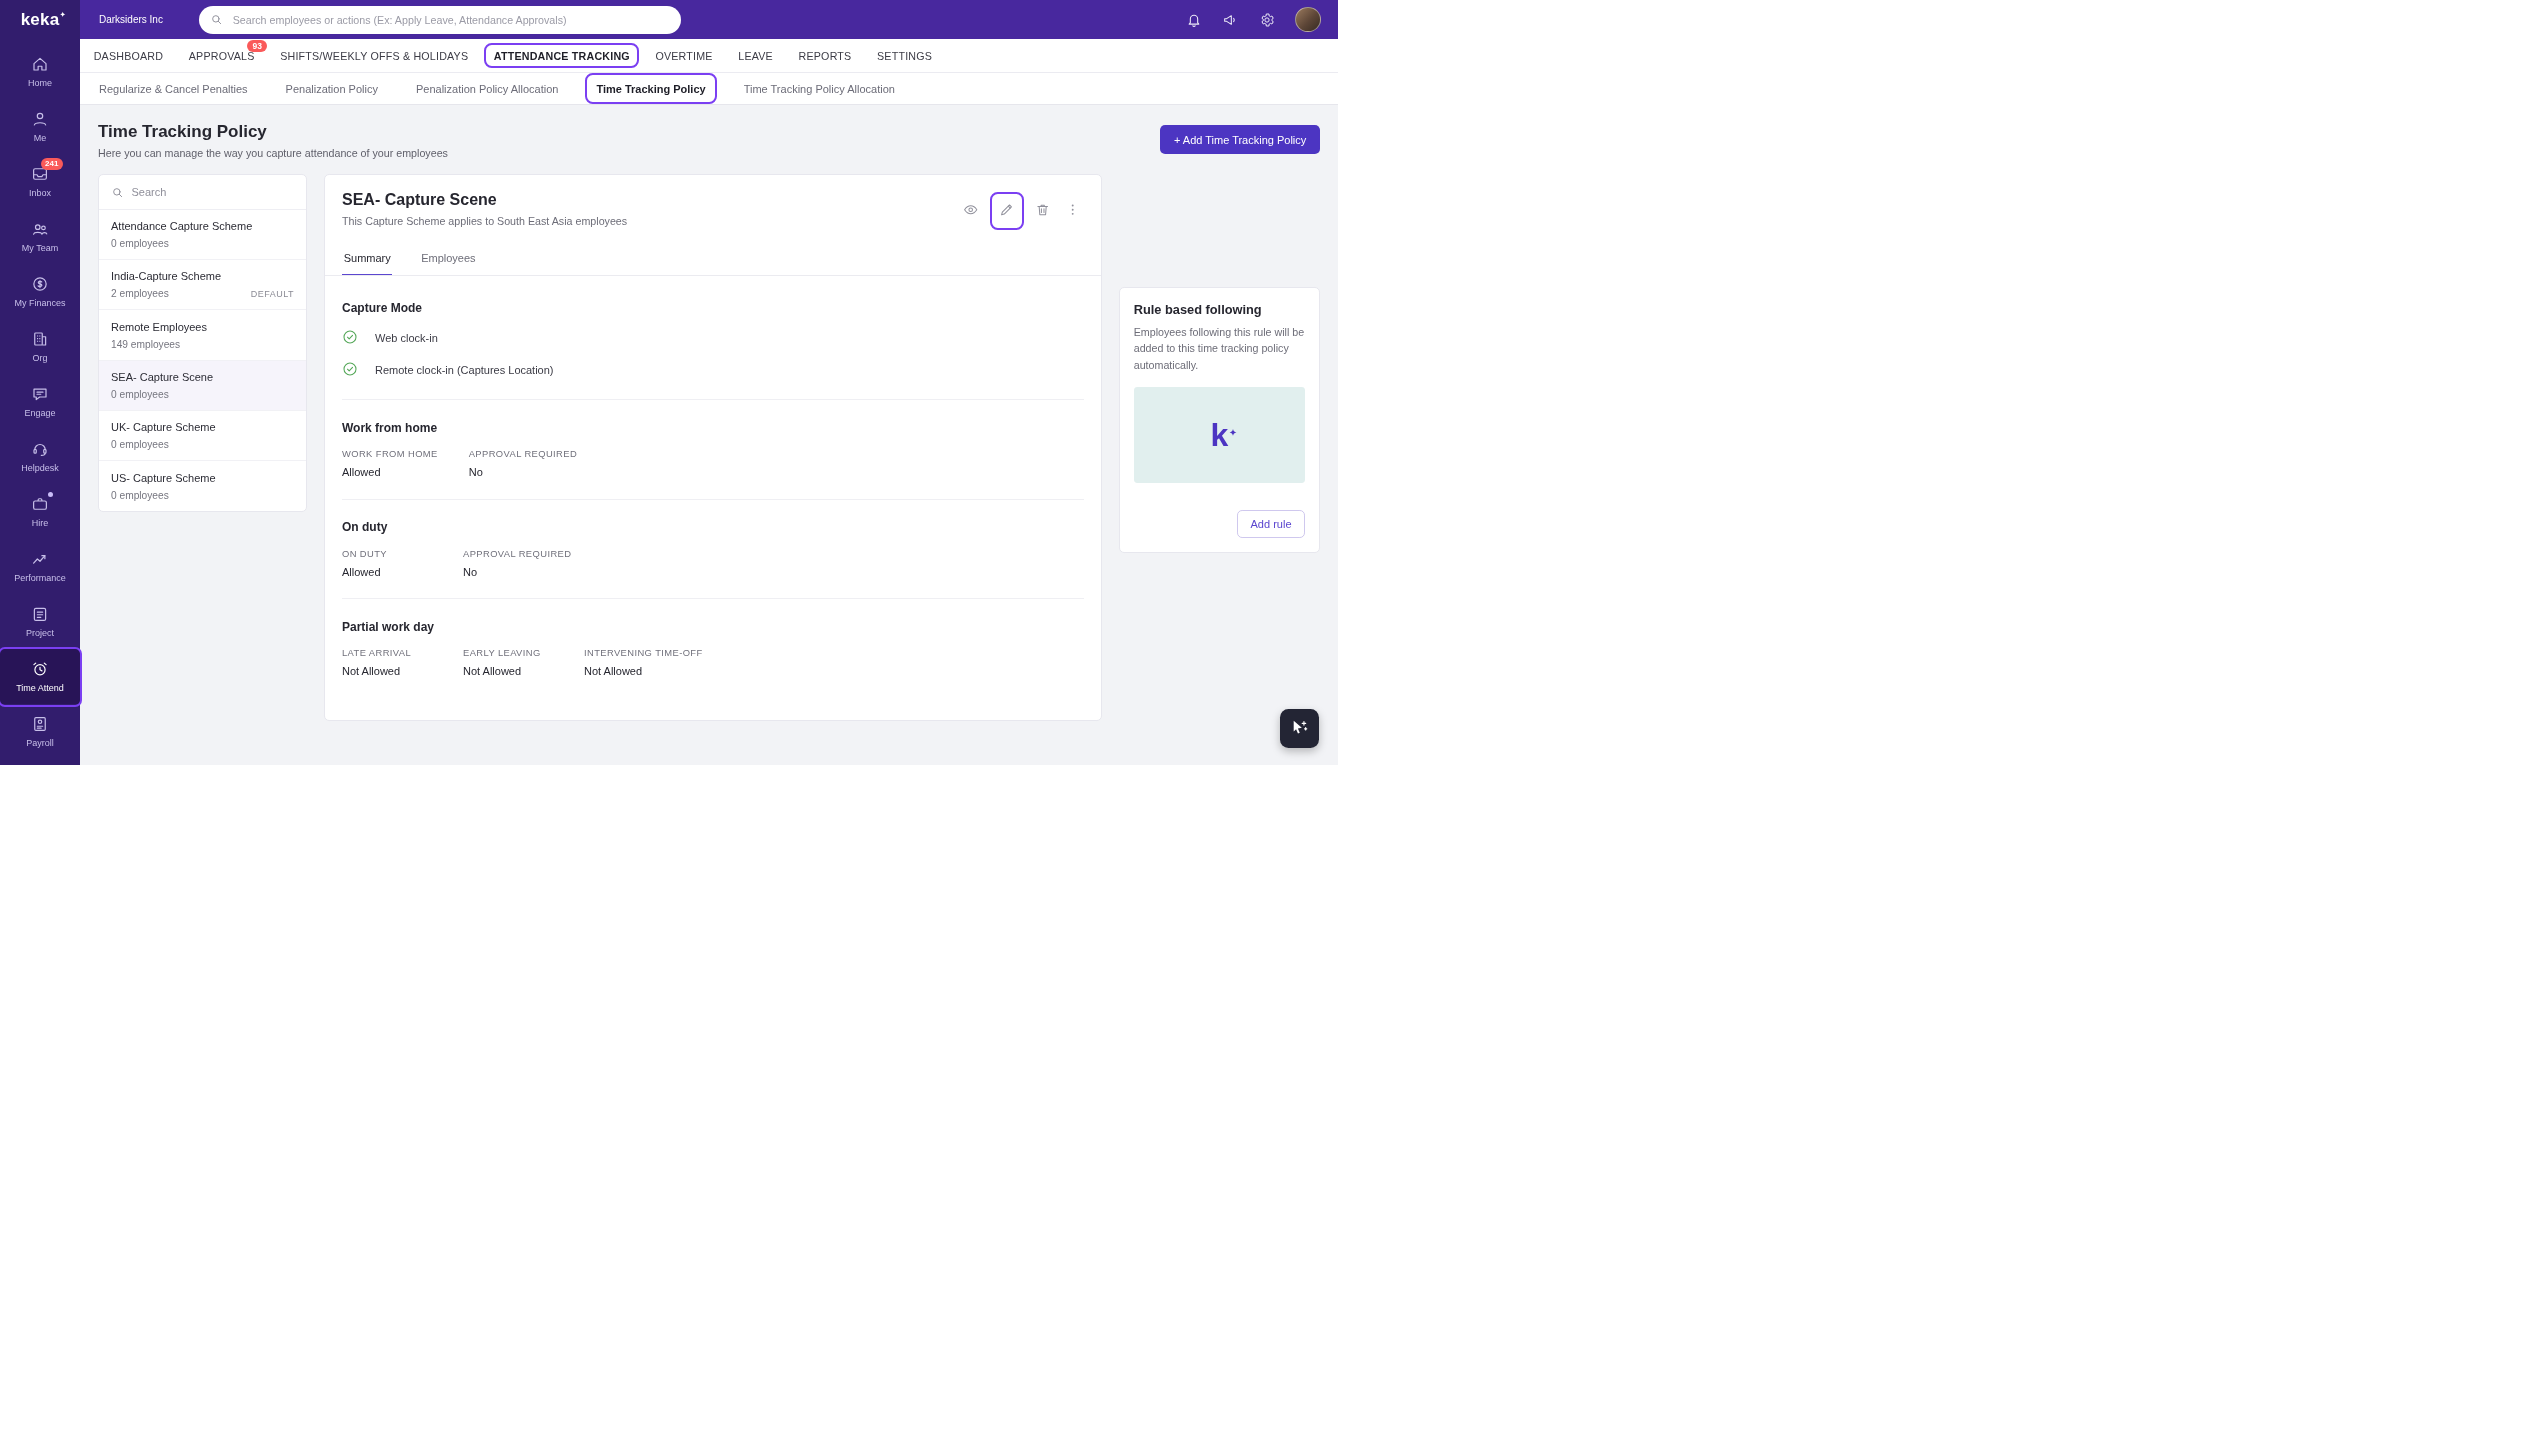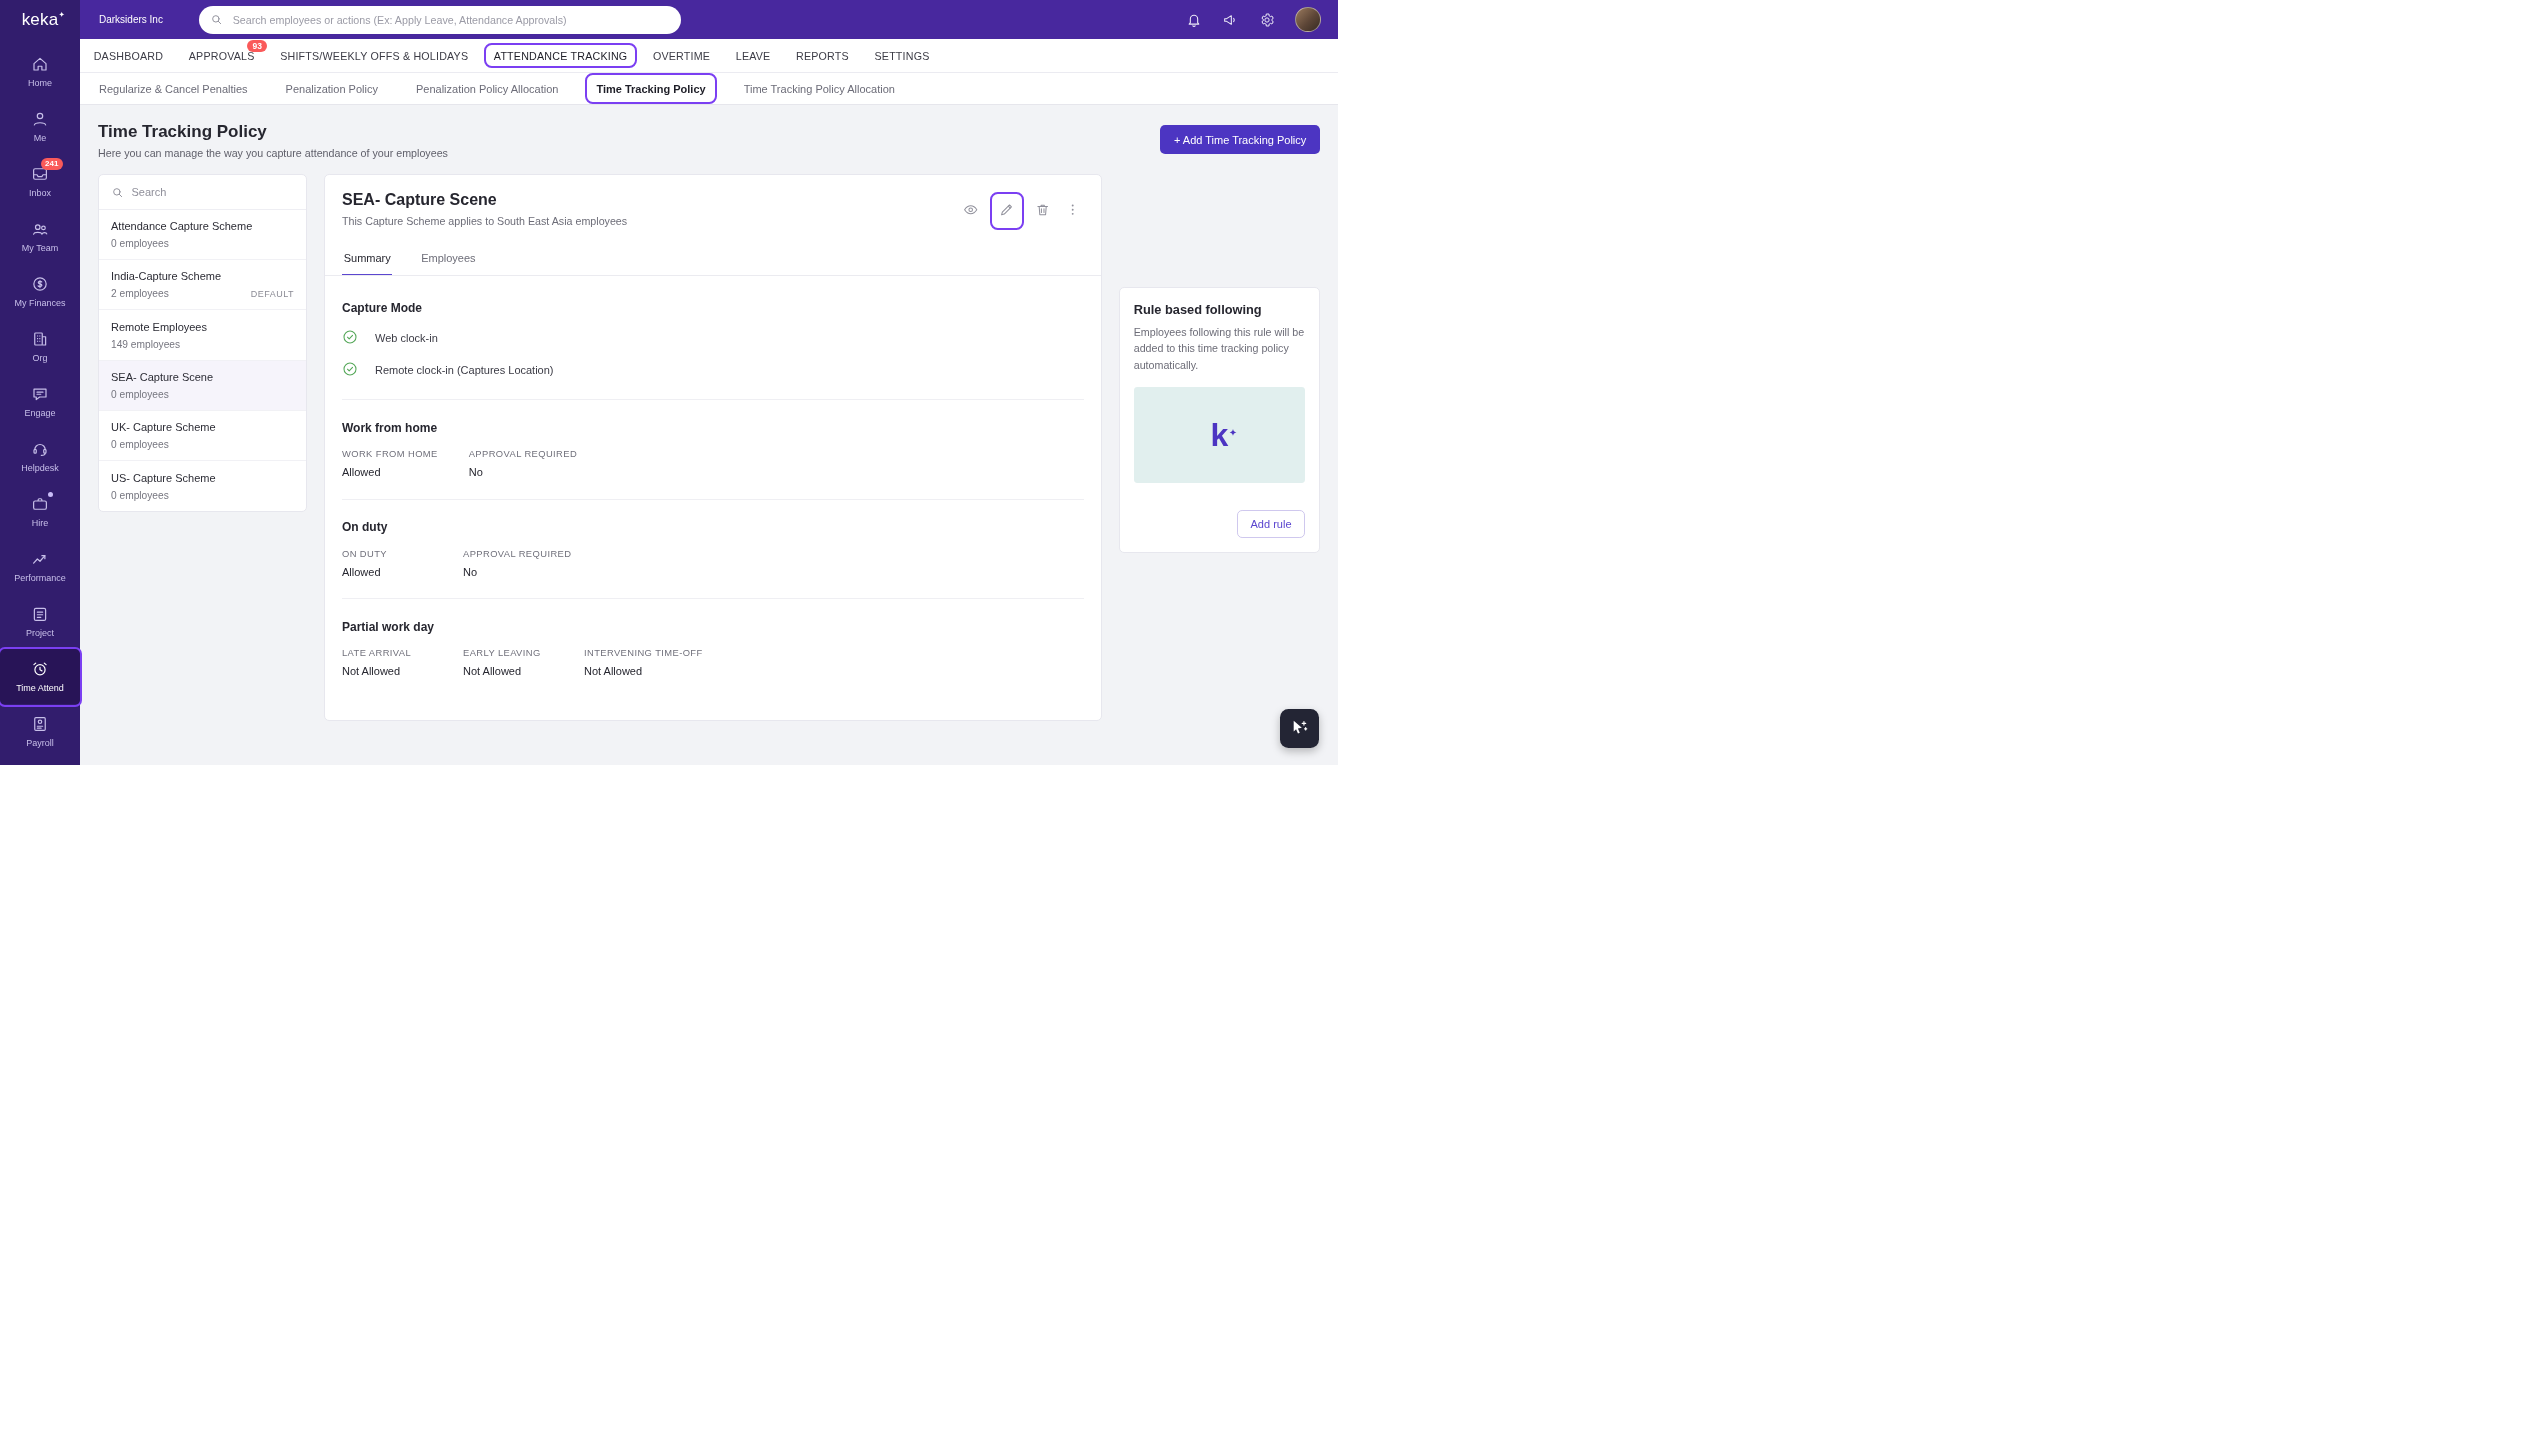--- a/index.html
+++ b/index.html
@@ -14,21 +14,21 @@
     --text-mid:#6a6a75;
     --border:#e7e7ee;
     --bg:#f2f3f6;
   }
   body{font-family:"Liberation Sans",sans-serif;background:#fff}
   .app{position:relative;width:1338px;height:765px;background:var(--bg);overflow:hidden}
 
   
   .topbar{position:absolute;top:0;left:0;right:0;height:39px;background:var(--topbar);display:flex;align-items:center;z-index:30}
   .logo-block{width:80px;height:39px;background:var(--sidebar);display:flex;align-items:center;justify-content:center;flex:none}
-  .logo-text{position:relative;color:#fff;font-size:17px;font-weight:normal;letter-spacing:0.2px}
+  .logo-text{position:relative;color:#fff;font-size:17px;font-weight:bold;letter-spacing:0.2px}
   .logo-spark{position:absolute;top:-4.3px;right:-8.5px;color:#fff}
   .company{color:#fff;font-size:10px;margin-left:19px;white-space:nowrap}
   .top-search{margin-left:36px;width:482px;height:28px;background:#fff;border-radius:14.5px;display:flex;align-items:center;padding:0 11px;gap:10px}
   .top-search input{border:0;outline:0;flex:1;font-size:10.7px;color:#333;background:transparent;font-family:inherit}
   .top-search input::placeholder{color:#9b9ba6}
   .muted-icon{color:#8f8f9a;display:flex}
   .top-actions{margin-left:auto;display:flex;align-items:center;gap:20.5px;padding-right:17px;color:#eceaf8}
   .top-icon{display:flex;cursor:pointer}
   .avatar{width:25.6px;height:25.6px;border-radius:50%;background:linear-gradient(135deg,#9a7a5e 0%,#5d4637 55%,#352a22 100%);border:0.9px solid rgba(255,255,255,.45);cursor:pointer}
 
@@ -44,21 +44,21 @@
   
   .ring{position:absolute;border:2.6px solid var(--highlight);border-radius:7.7px;pointer-events:none;z-index:6}
   .nav2-item .ring{inset:-6.8px -9.4px}
   .nav3-item .ring{inset:-9.4px -11px}
   .side-item .ring{inset:-2.6px -1.7px;border-radius:6.8px}
 
   
   .main{position:absolute;top:39px;left:80px;right:0;bottom:0;overflow:hidden;background:var(--bg)}
   .nav2{height:34px;background:#fff;border-bottom:0.9px solid #ebebf1;display:flex;align-items:center;gap:25.6px;padding-left:13.7px}
   .nav2-item{position:relative;font-size:10.7px;font-weight:500;color:#3c3c46;letter-spacing:0.2px;cursor:pointer;white-space:nowrap}
-  .nav2-item.active{font-weight:400;color:#1e1e27}
+  .nav2-item.active{font-weight:700;color:#1e1e27}
   .nav2-badge{position:absolute;top:-9.4px;right:-12.8px;background:var(--badge);color:#fff;font-size:8.5px;font-weight:bold;padding:1.7px 5.1px;border-radius:7.7px;line-height:1}
   .nav3{height:32px;background:#fff;border-bottom:0.9px solid #e6e6ec;display:flex;align-items:center;gap:38px;padding-left:19px}
   .nav3-item{position:relative;font-size:11px;color:#6c6c78;cursor:pointer;white-space:nowrap}
   .nav3-item.active{color:#1e1e27;font-weight:600}
 
   
   .page-head{display:flex;align-items:flex-start;justify-content:space-between;padding:17px 18px 15.4px}
   .page-title{font-size:17px;font-weight:600;color:var(--text-dark)}
   .page-sub{font-size:10.7px;color:#5f5f6a;margin-top:5px}
   .btn-primary{background:var(--accent);color:#fff;border:0;border-radius:5.1px;font-size:11px;padding:8.5px 13.7px;cursor:pointer;font-family:inherit;margin-top:3.4px}

